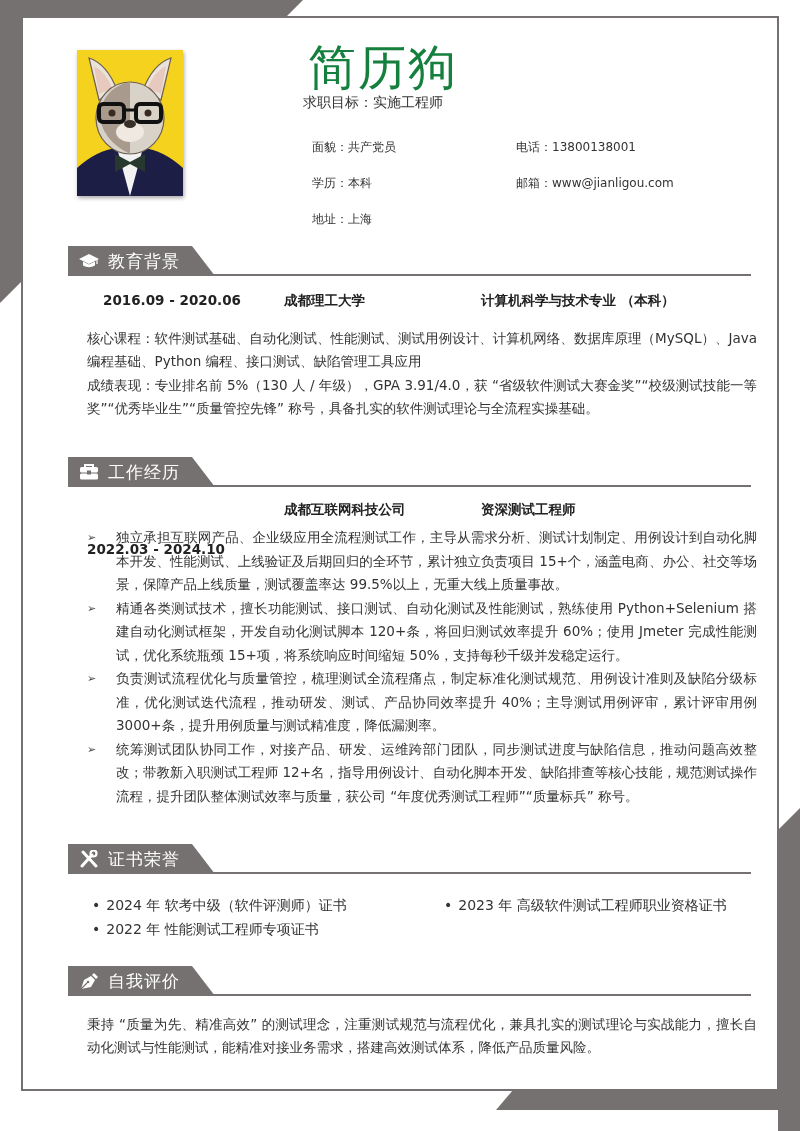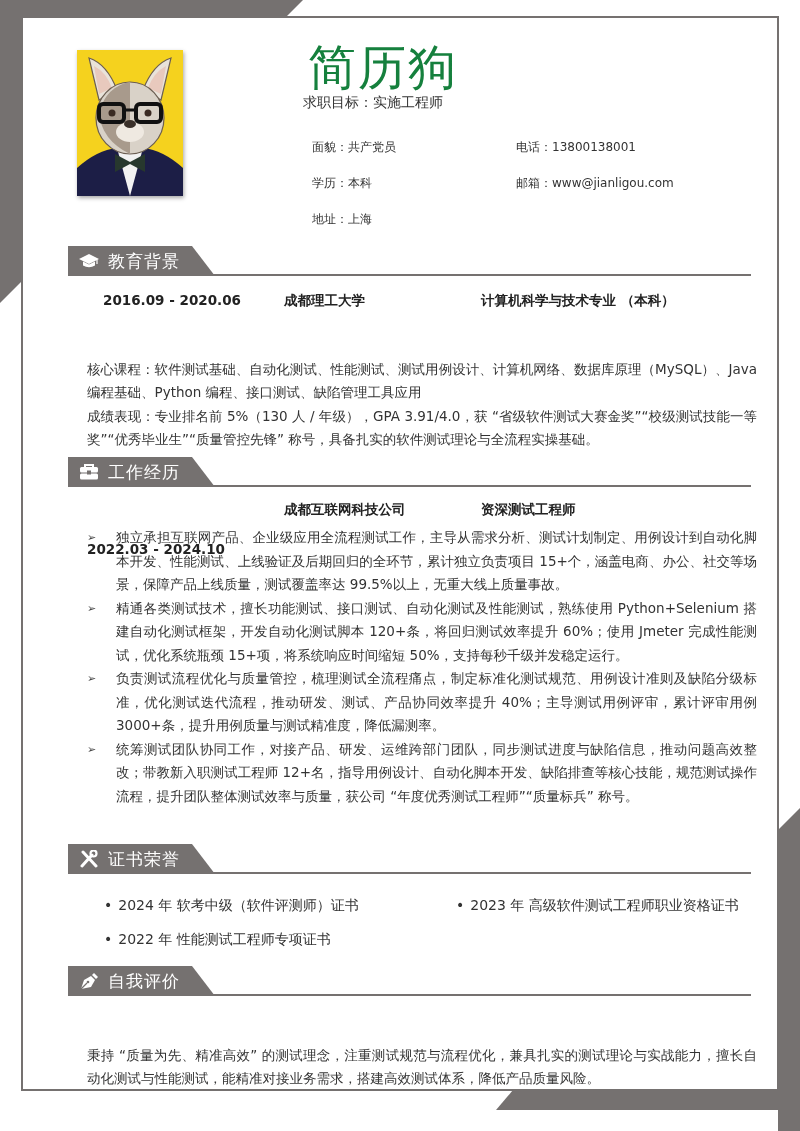--- a/index.html
+++ b/index.html
@@ -27,27 +27,27 @@
   .info { position: absolute; font-size: 12px; color: #333; }
 
   .section-head { position: absolute; left: 68px; width: 683px; height: 30px; }
   .section-tab { position: absolute; left: 0; top: 0; height: 30px; width: 147px; background: #757170;
     clip-path: polygon(0 0, 124px 0, 147px 100%, 0 100%); color: #fff; display: flex; align-items: center; padding-left: 10px; }
   .section-line { position: absolute; left: 0; right: 0; bottom: 0; height: 2px; background: #757170; }
   .section-title { font-size: 17px; margin-left: 8px; color: #ffffff; letter-spacing: 1px; }
   .sec-icon { width: 22px; height: 18px; display: inline-flex; align-items: center; justify-content: center; }
 
   .row-bold { position: absolute; font-size: 13.5px; font-weight: bold; color: #222; }
-  .para { position: absolute; left: 87px; width: 670px; font-size: 13.5px; line-height: 23px; color: #333; text-align: justify; margin-top: 31px; }
+  .para { position: absolute; left: 87px; width: 670px; font-size: 13.5px; line-height: 23px; color: #333; text-align: justify; }
 
   .bullets { position: absolute; left: 87px; width: 670px; list-style: none; }
   .bullets li { position: relative; padding-left: 29px; font-size: 13.5px; line-height: 23.5px; color: #333; text-align: justify; }
   .bullets .arrow { position: absolute; left: 0; top: 0; font-size: 11px; color: #444; }
 
-  .certs { position: absolute; left: 104px; top: 894px; width: 660px; display: grid; grid-template-columns: 352px 300px; row-gap: 12px; }
+  .certs { position: absolute; left: 92px; top: 894px; width: 660px; display: grid; grid-template-columns: 352px 300px; row-gap: 2px; }
   .cert { font-size: 14px; line-height: 22px; color: #333; white-space: nowrap; }
   .cert .dot { margin-right: 6px; }
 </style>
 </head>
 <body>
 
 <div class="deco deco-tl-top"></div>
 <div class="deco deco-tl-left"></div>
 <div class="deco deco-br-right"></div>
 <div class="deco deco-br-bottom"></div>

